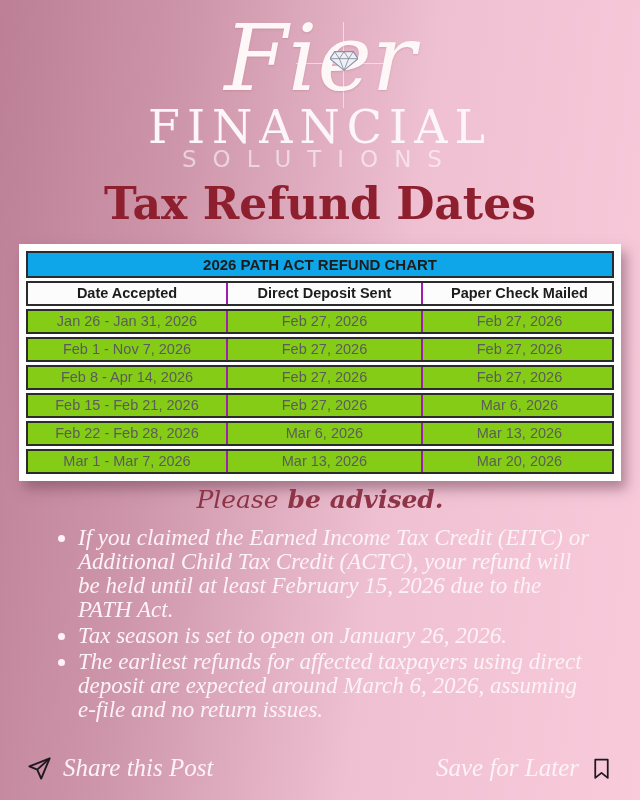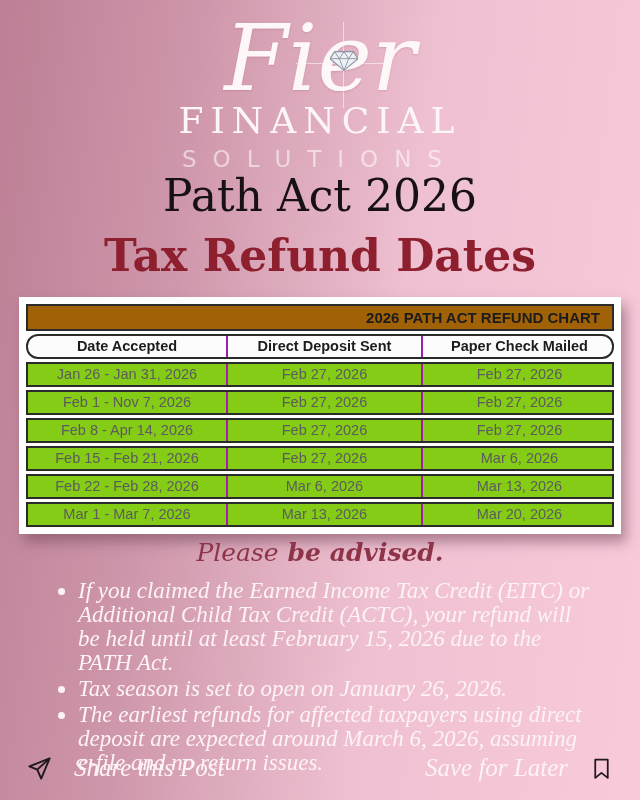--- a/index.html
+++ b/index.html
@@ -24,21 +24,21 @@
     text-shadow:0 1px 2px rgba(150,90,110,.25);
   }
   .gem{position:absolute;left:330px;top:50px;z-index:3;}
   .crosshair-h,.crosshair-v{position:absolute;background:rgba(255,255,255,.55);z-index:1;}
   .crosshair-h{left:296px;top:63px;width:96px;height:1px;}
   .crosshair-v{left:343px;top:22px;width:1px;height:86px;}
   .logo-financial{
     position:absolute;top:100px;left:0;right:0;
     text-align:center;
     font-family:"DejaVu Serif",serif;
-    font-size:36px;letter-spacing:7px;
+    font-size:46px;letter-spacing:7px;
     color:#fdf6f8;z-index:1;
   }
   .logo-solutions{
     position:absolute;top:146px;left:0;right:0;
     text-align:center;
     font-family:"DejaVu Sans",sans-serif;
     font-size:23px;letter-spacing:16px;
     color:rgba(255,255,255,.55);
   }
 
@@ -61,34 +61,34 @@
 
   
   .card{
     width:588px;margin:16px auto 0;
     background:#ffffff;
     padding:7px;
     box-shadow:5px 8px 12px rgba(115,70,90,.55);
   }
   .tbl-title{
     border:2px solid #2b2b2b;
-    background:#a16207;
-    text-align:right;
+    background:#0ea5e9;
+    text-align:center;
     font-family:"Liberation Sans",sans-serif;
     font-weight:bold;font-size:15px;
     color:#1c1c1c;
     padding:3px 12px;
   }
   .tbl-row{
     display:flex;
     border:2px solid #2b2b2b;
     margin-top:3px;
     background:#84cc16;
   }
-  .tbl-row.header{background:#fcfcfc;border-radius:12px;}
+  .tbl-row.header{background:#fcfcfc;}
   .tbl-cell{
     flex:0 0 33.05%;
     text-align:center;
     font-family:"Liberation Sans",sans-serif;
     font-size:14.5px;
     color:#5c5c5c;
     padding:2px 0 3px;
   }
   .tbl-cell:first-child{flex:0 0 33.9%;}
   .tbl-cell + .tbl-cell{border-left:2px solid #a21caf;}
@@ -117,21 +117,21 @@
     font-size:23px;line-height:24px;
     color:#fdf3f6;
     margin-bottom:2px;
   }
 
   
   .footer{
     position:absolute;left:26px;right:26px;bottom:18px;
     display:flex;justify-content:space-between;align-items:center;
   }
-  .footer-group{display:flex;align-items:center;gap:21px;}
+  .footer-group{display:flex;align-items:center;gap:10px;}
   .footer-label{
     font-style:italic;
     font-family:"Liberation Serif",serif;
     font-size:25px;
     color:#fdf3f6;
   }
   .icon svg{display:block;}
 </style>
 </head>
 <body>
@@ -145,21 +145,20 @@
     <span class="gem icon">
       <svg width="28" height="22" viewBox="0 0 24 18">
         <path d="M4 1 H20 L24 7 L12 17 L0 7 Z" fill="#eef0f5" stroke="#8b93a3" stroke-width="1"></path>
         <path d="M0 7 H24 M4 1 L8 7 L12 1 L16 7 L20 1 M8 7 L12 17 L16 7" fill="none" stroke="#8b93a3" stroke-width="0.8"></path>
       </svg>
     </span>
     <div class="logo-financial">FINANCIAL</div>
     <div class="logo-solutions">SOLUTIONS</div>
   </div>
 
-  <div class="title-1">Path Act 2026</div>
   <div class="title-2">Tax Refund Dates</div>
 
   <div class="card">
     <div class="tbl-title">2026 PATH ACT REFUND CHART</div>
     <div class="tbl-row header">
       <div class="tbl-cell">Date Accepted</div>
       <div class="tbl-cell">Direct Deposit Sent</div>
       <div class="tbl-cell">Paper Check Mailed</div>
     </div>
     <div class="tbl-row">

